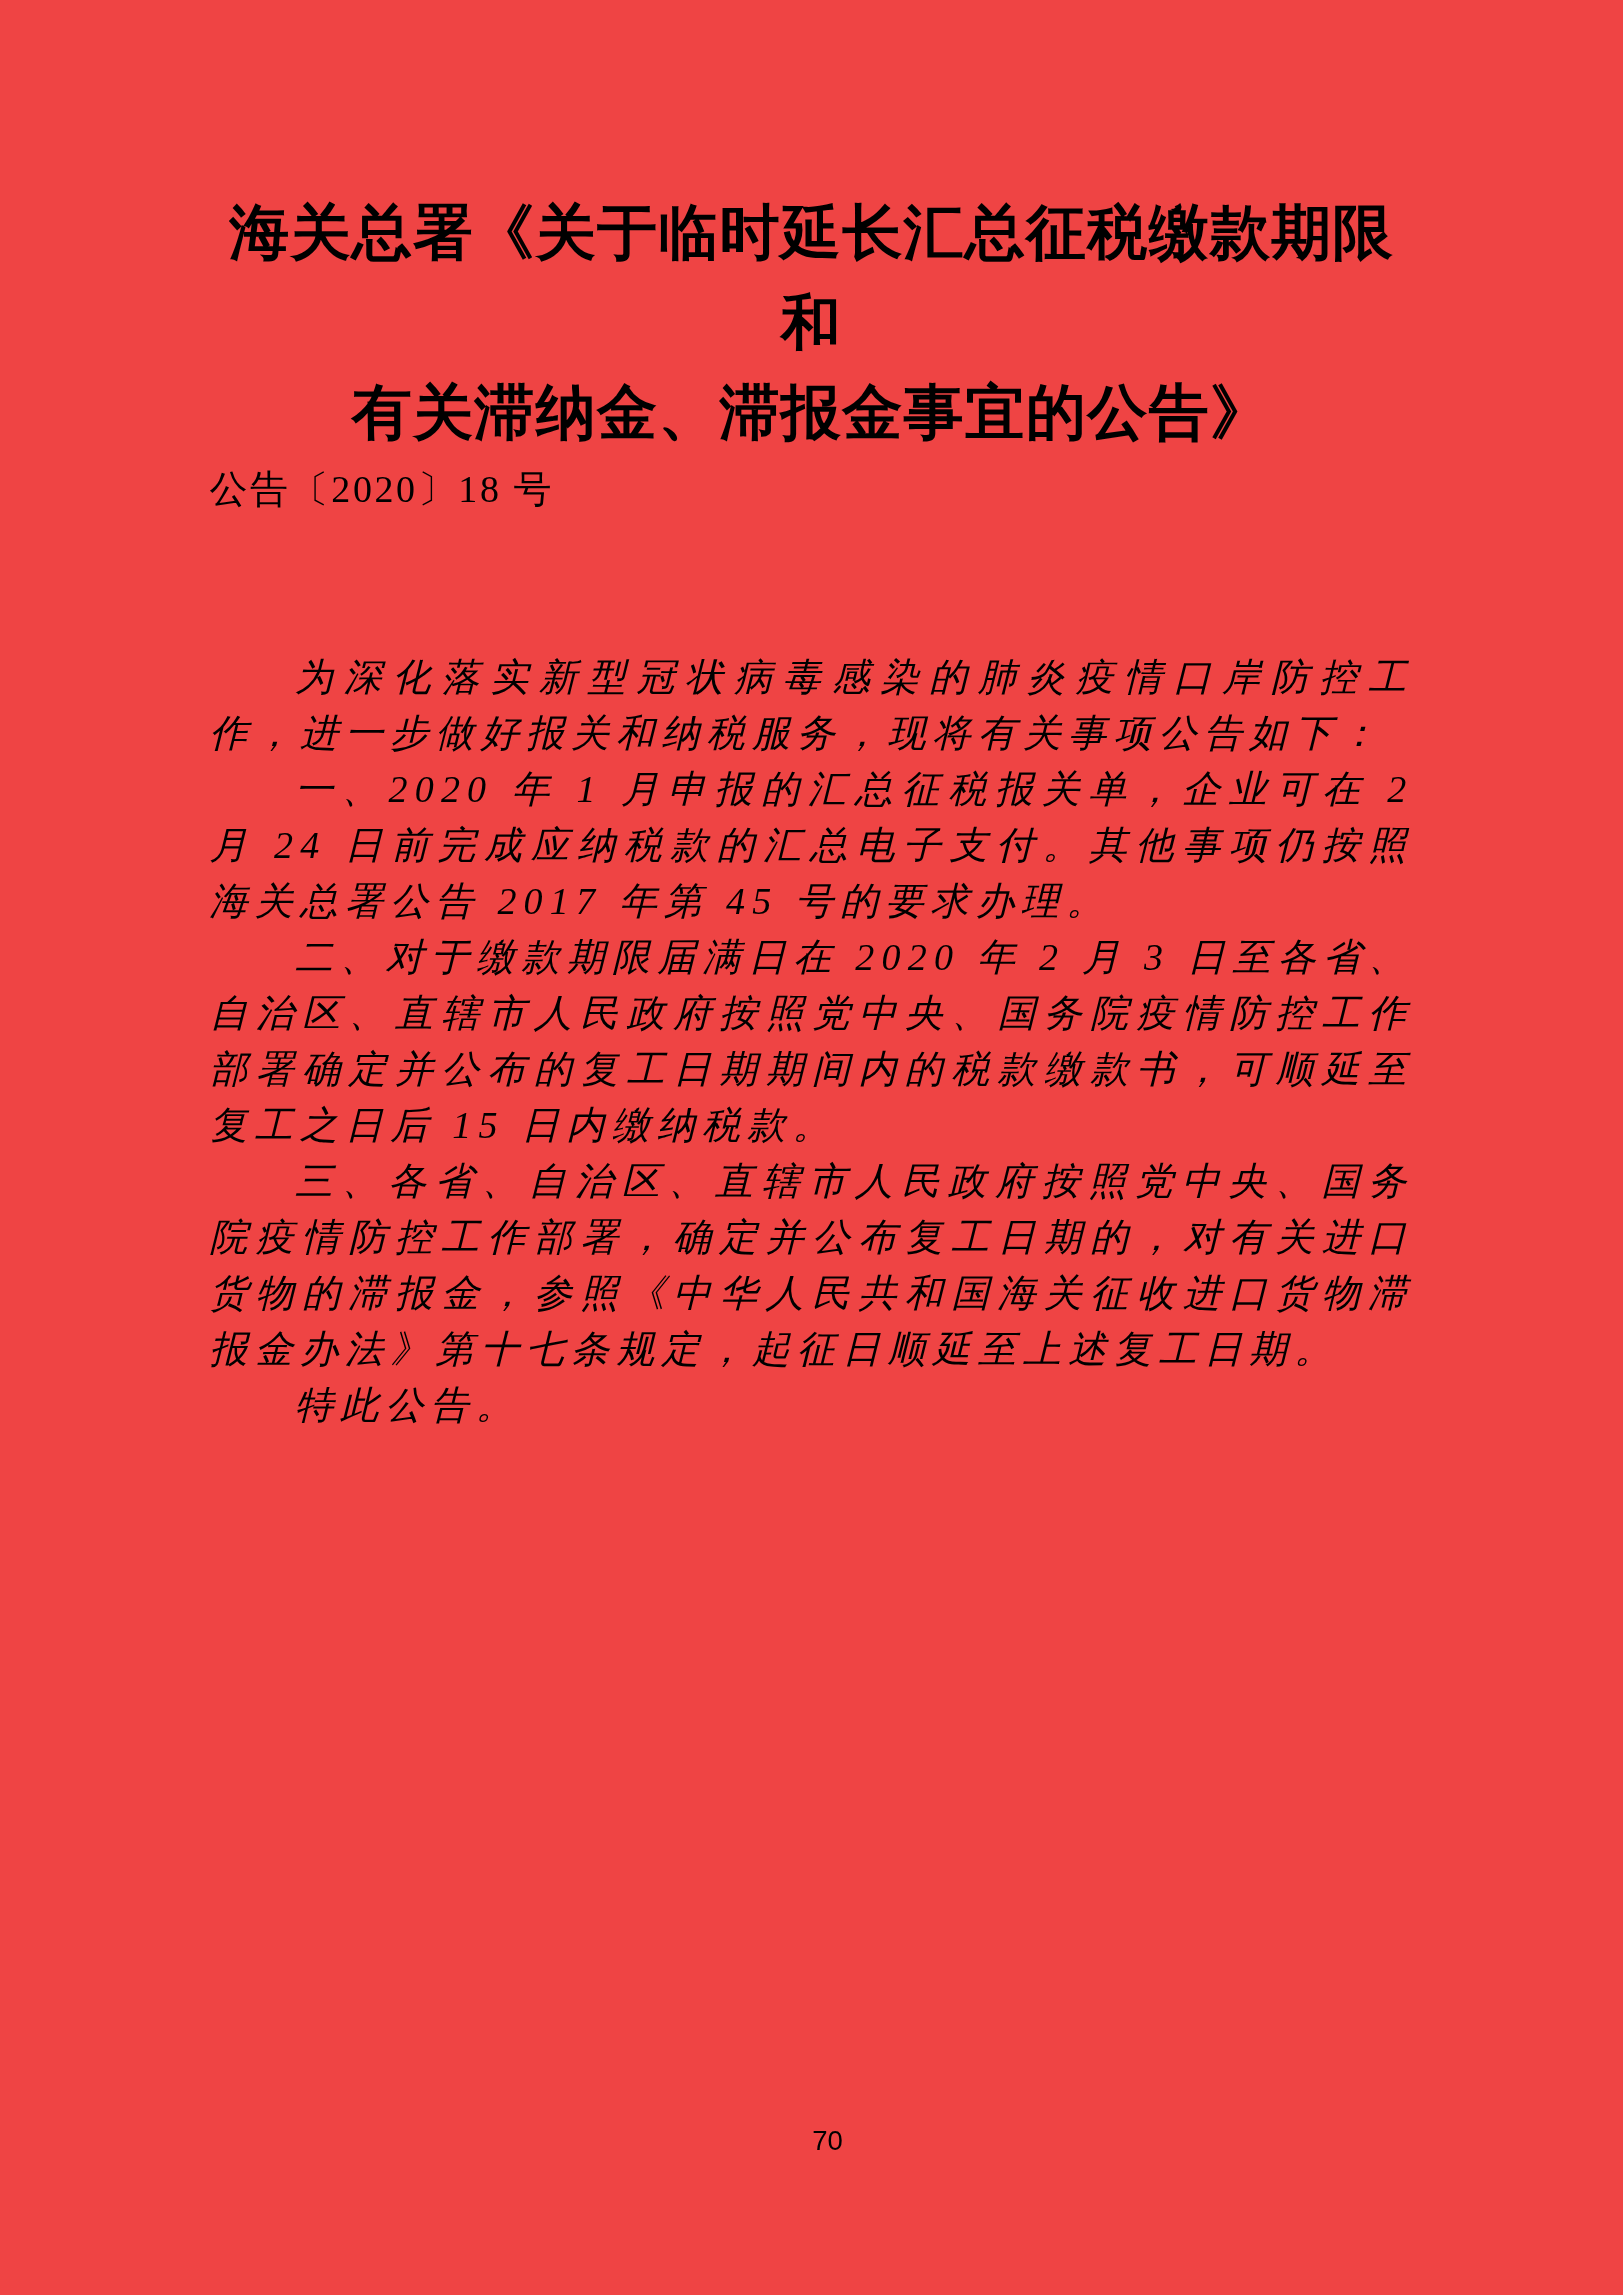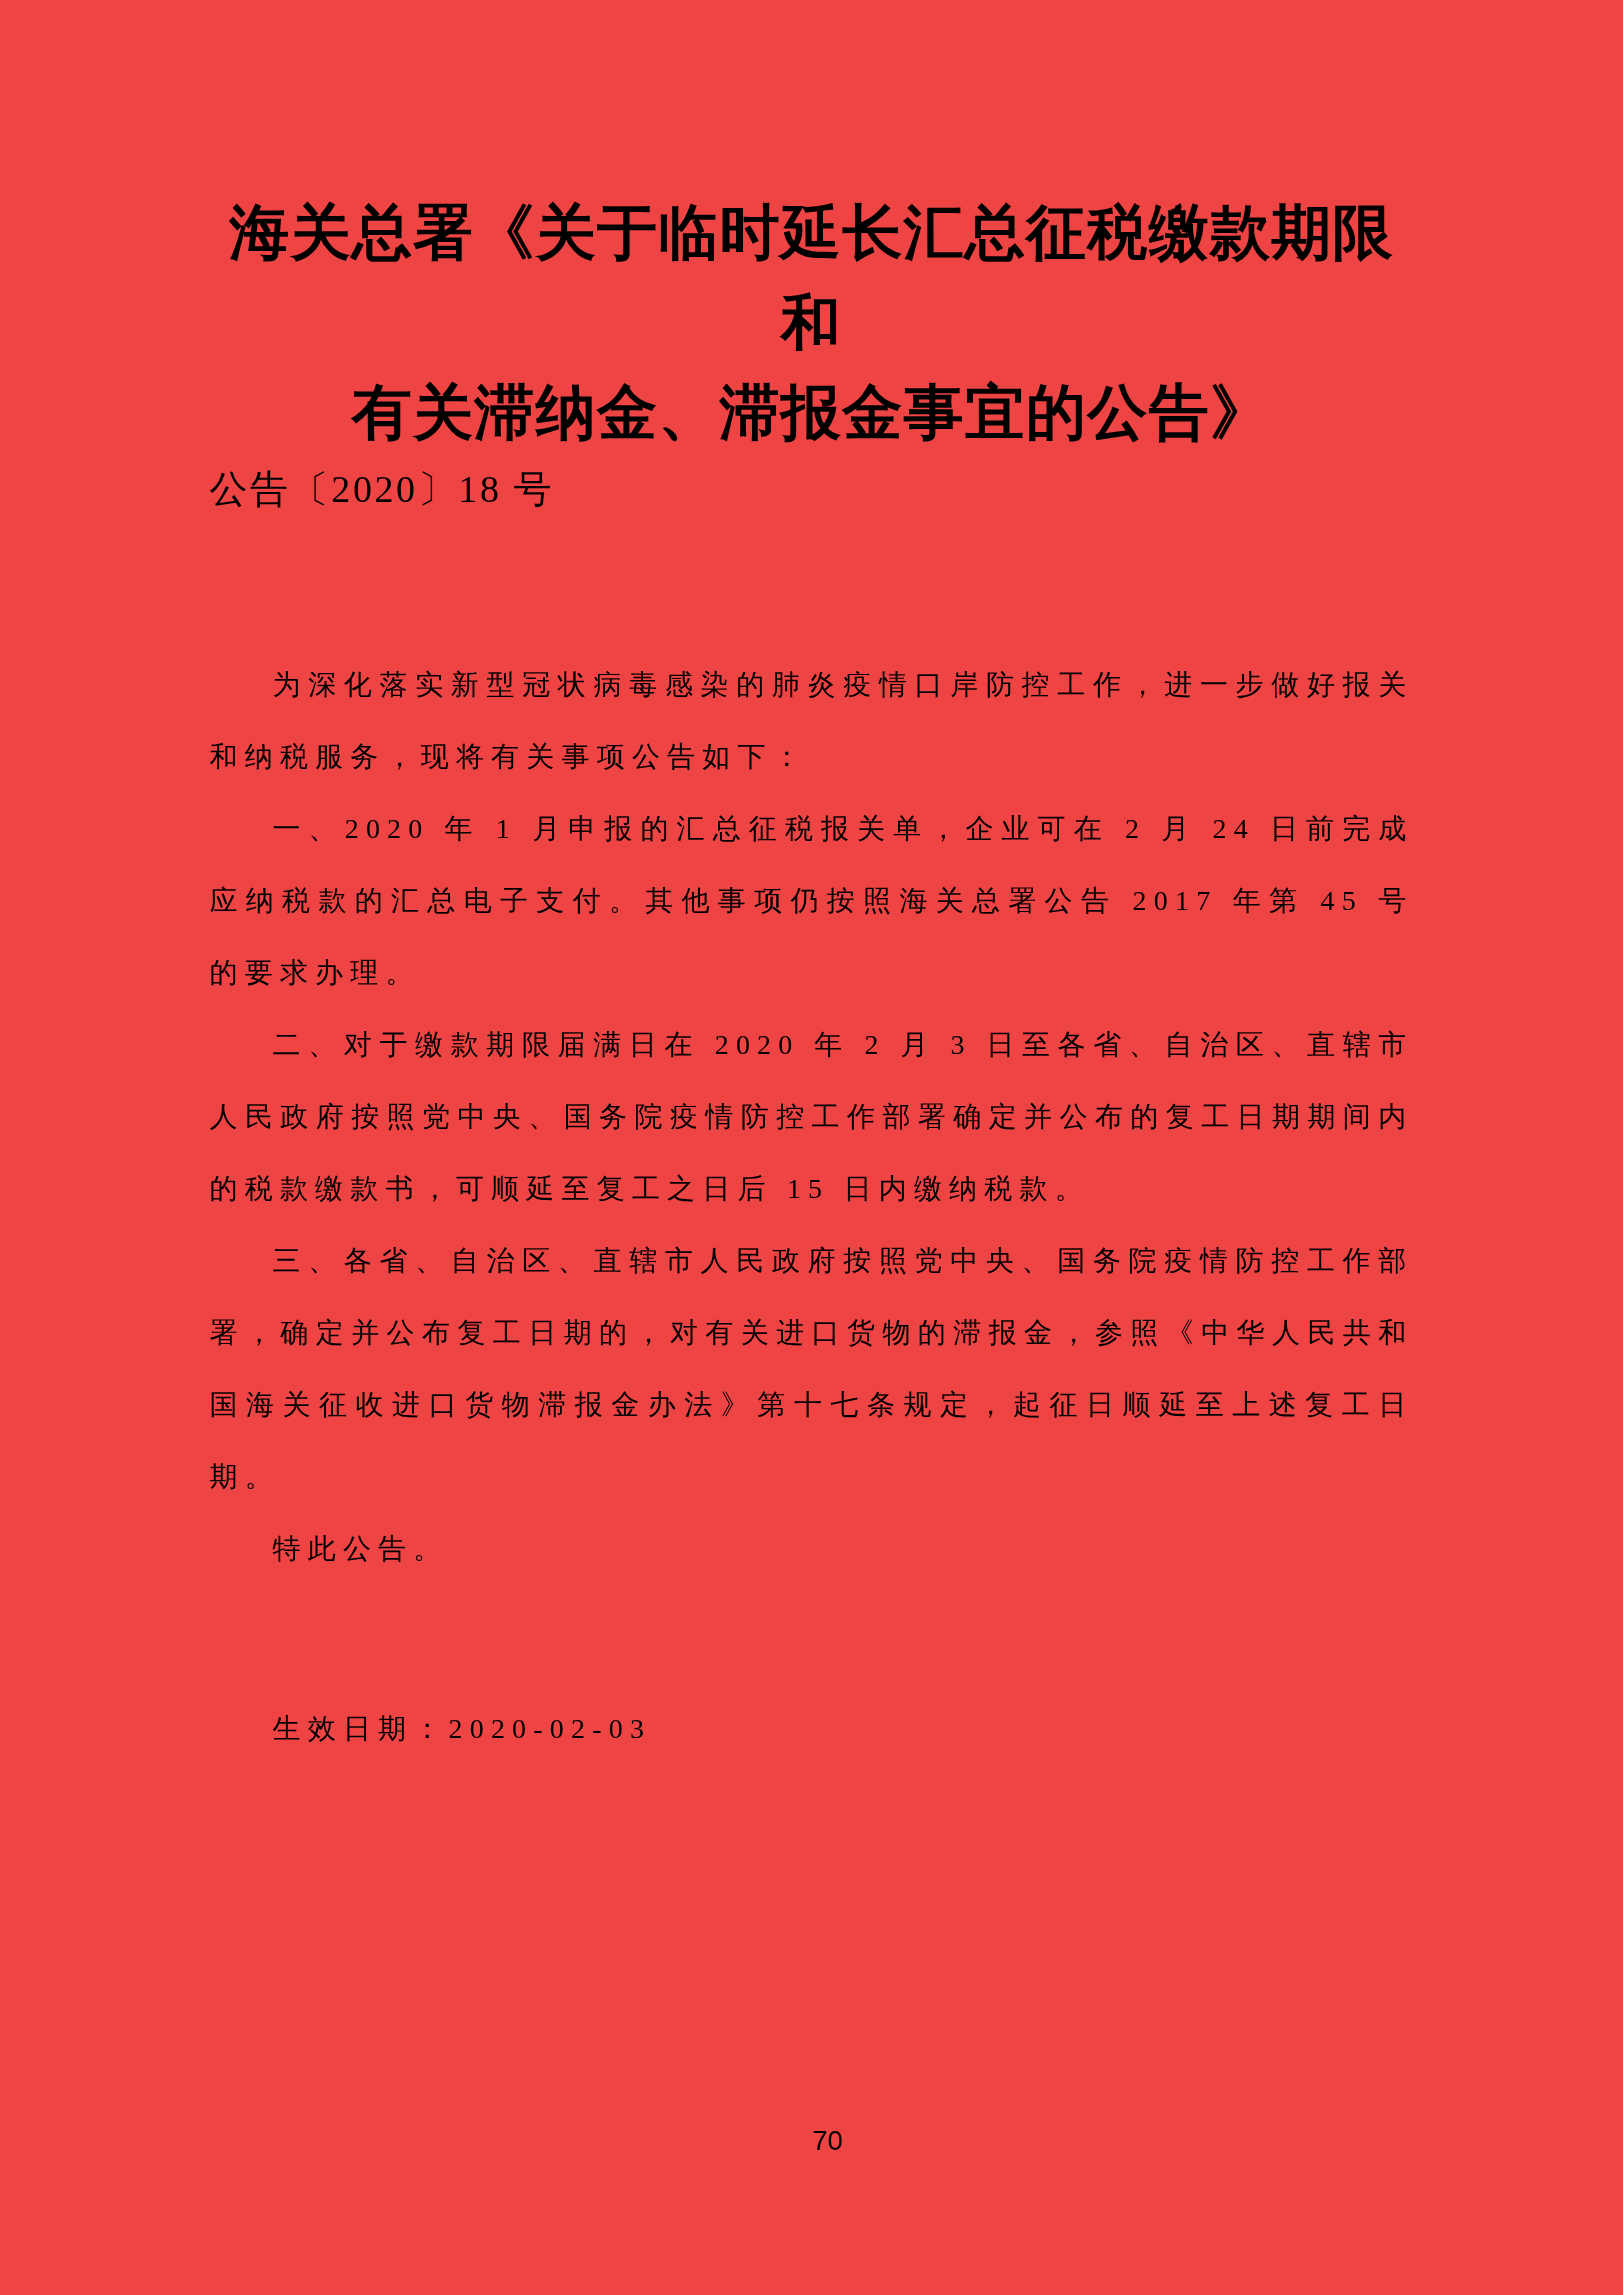--- a/index.html
+++ b/index.html
@@ -31,25 +31,26 @@
   }
   .docnum {
     margin-top: 5.2px;
     font-size: 38px;
     line-height: 52px;
     text-align: left;
     letter-spacing: 2.6px;
   }
   .bodytext {
     margin-top: 134px;
-    font-size: 28px;
-    line-height: 72px;
+    font-size: 38px;
+    line-height: 56px;
     text-align: justify;
     text-justify: inter-character;
     letter-spacing: 7.2px;
+    font-style: italic;
   }
   .bodytext p {
     margin: 0;
     text-indent: 2.25em;
   }
   .bodytext p.effective {
     margin-top: 108px;
     text-align: left;
   }
   .pagenum {
@@ -72,19 +73,18 @@
     <h1 class="title"><span>海关总署《关于临时延长汇总征税缴款期限和</span><br><span>有关滞纳金、滞报金事宜的公告》</span></h1>
 
     <div class="docnum">公告〔2020〕18 号</div>
 
     <div class="bodytext">
       <p>为深化落实新型冠状病毒感染的肺炎疫情口岸防控工作，进一步做好报关和纳税服务，现将有关事项公告如下：</p>
       <p>一、2020 年 1 月申报的汇总征税报关单，企业可在 2 月 24 日前完成应纳税款的汇总电子支付。其他事项仍按照海关总署公告 2017 年第 45 号的要求办理。</p>
       <p>二、对于缴款期限届满日在 2020 年 2 月 3 日至各省、自治区、直辖市人民政府按照党中央、国务院疫情防控工作部署确定并公布的复工日期期间内的税款缴款书，可顺延至复工之日后 15 日内缴纳税款。</p>
       <p>三、各省、自治区、直辖市人民政府按照党中央、国务院疫情防控工作部署，确定并公布复工日期的，对有关进口货物的滞报金，参照《中华人民共和国海关征收进口货物滞报金办法》第十七条规定，起征日顺延至上述复工日期。</p>
       <p>特此公告。</p>
-      <p class="effective">生效日期：2020-02-03</p>
     </div>
   </div>
 
   <div class="pagenum">70</div>
 </div>
 
 
 </body></html>

